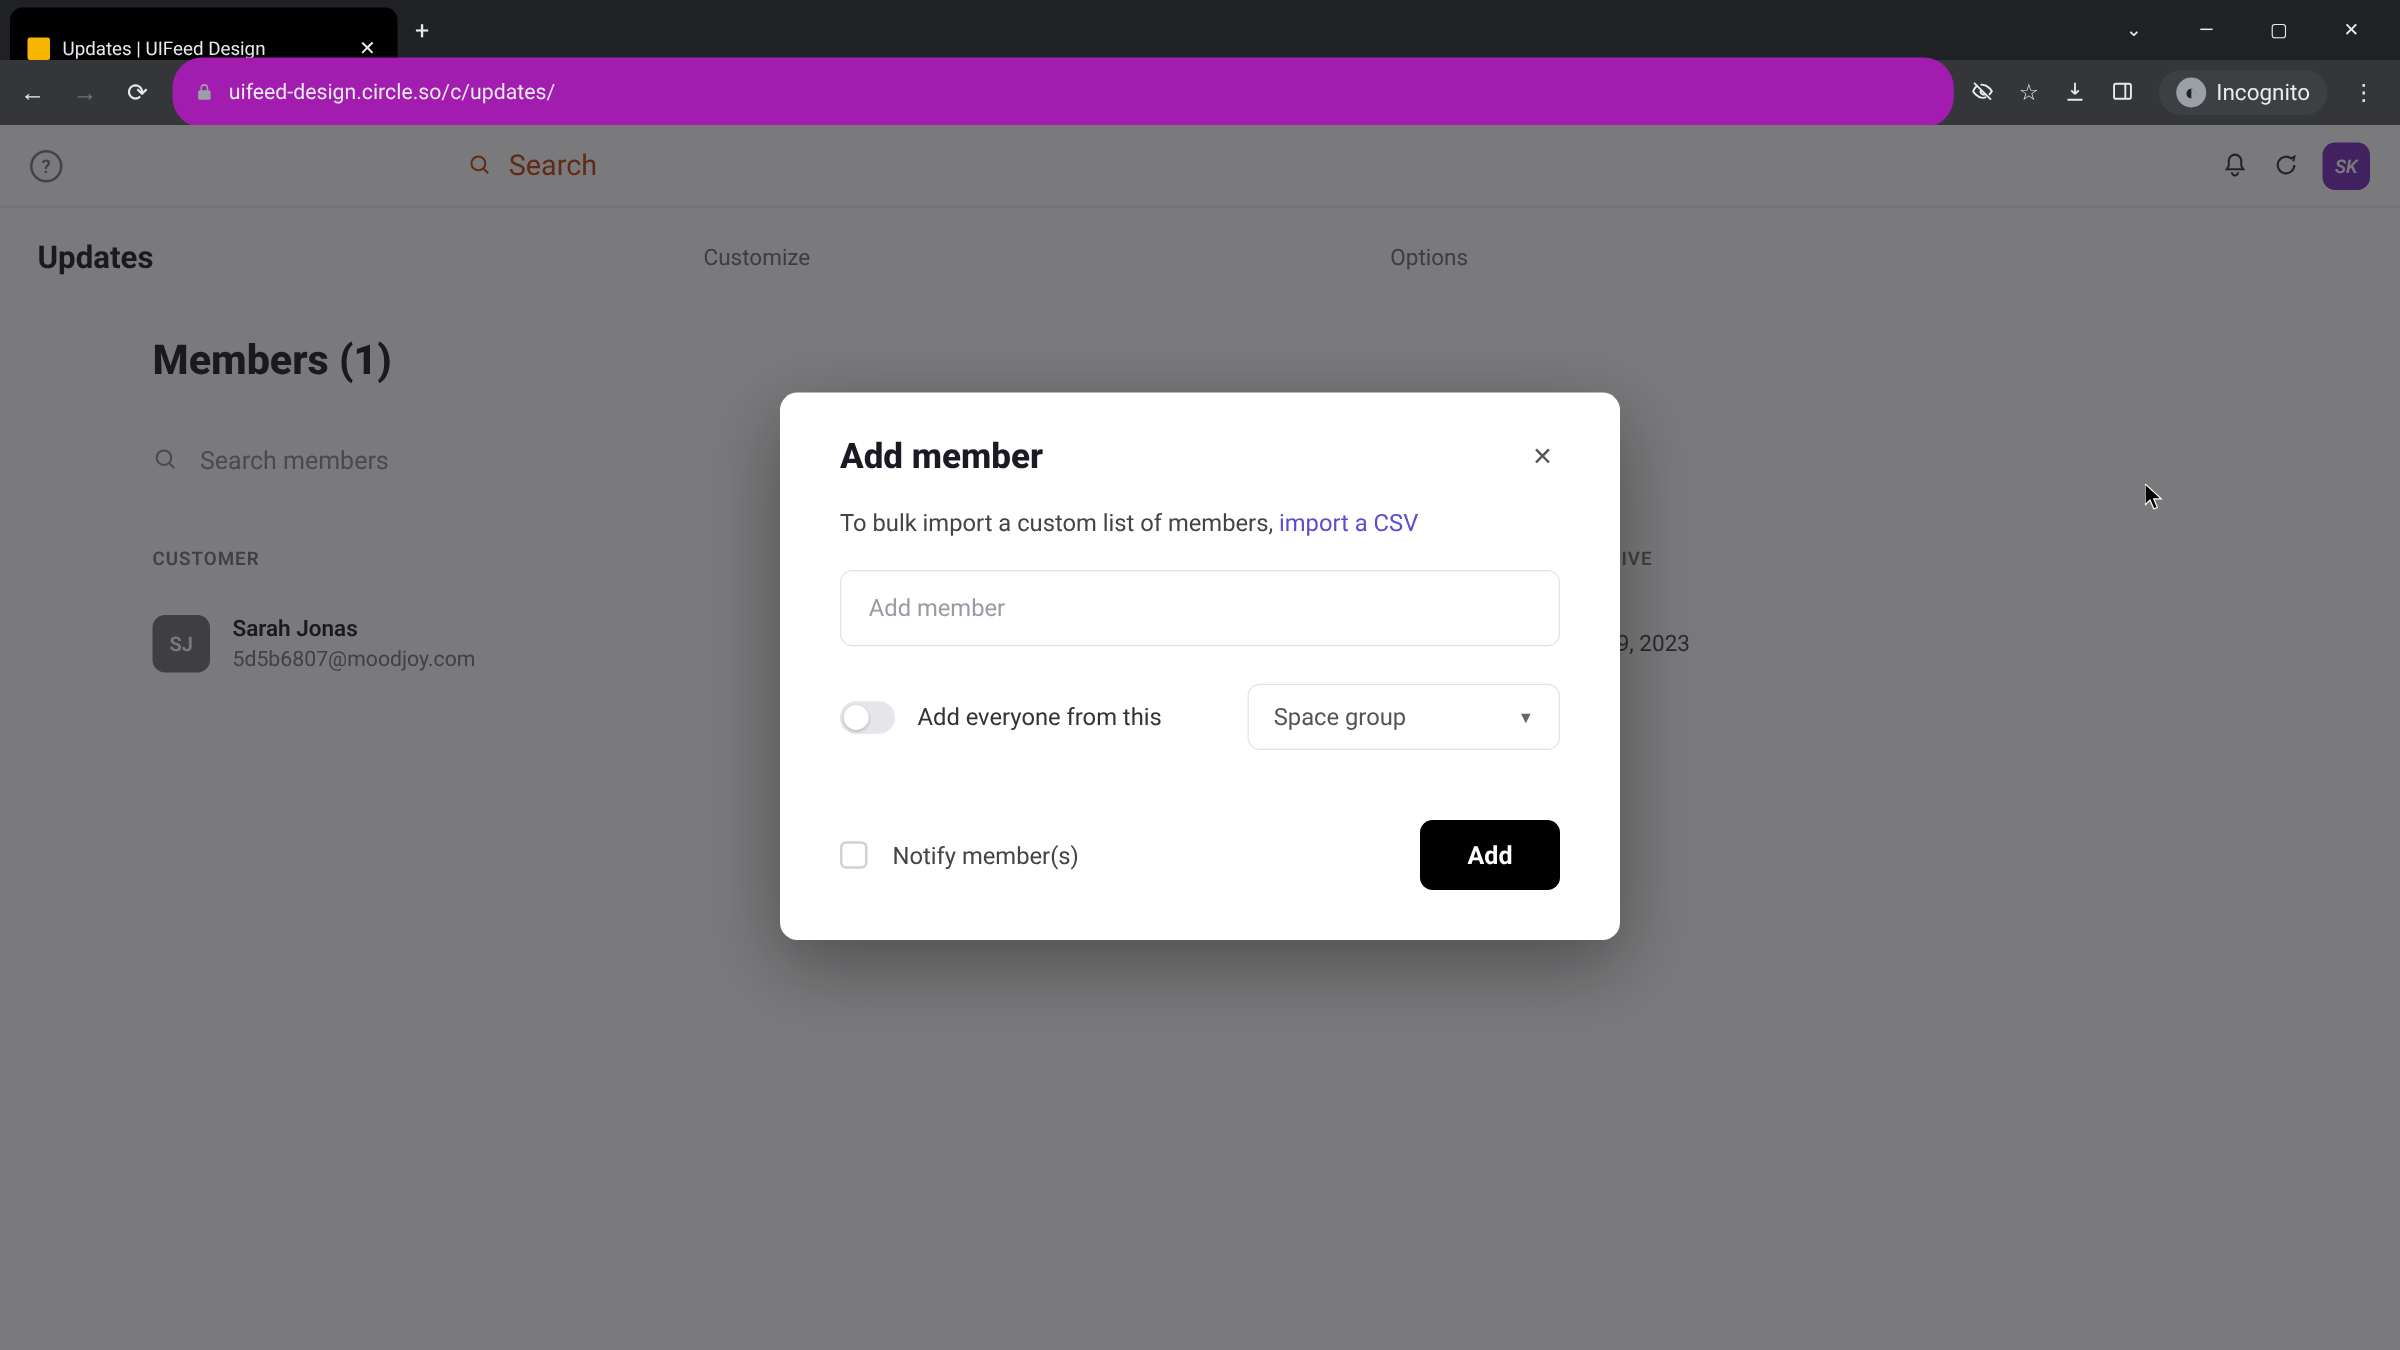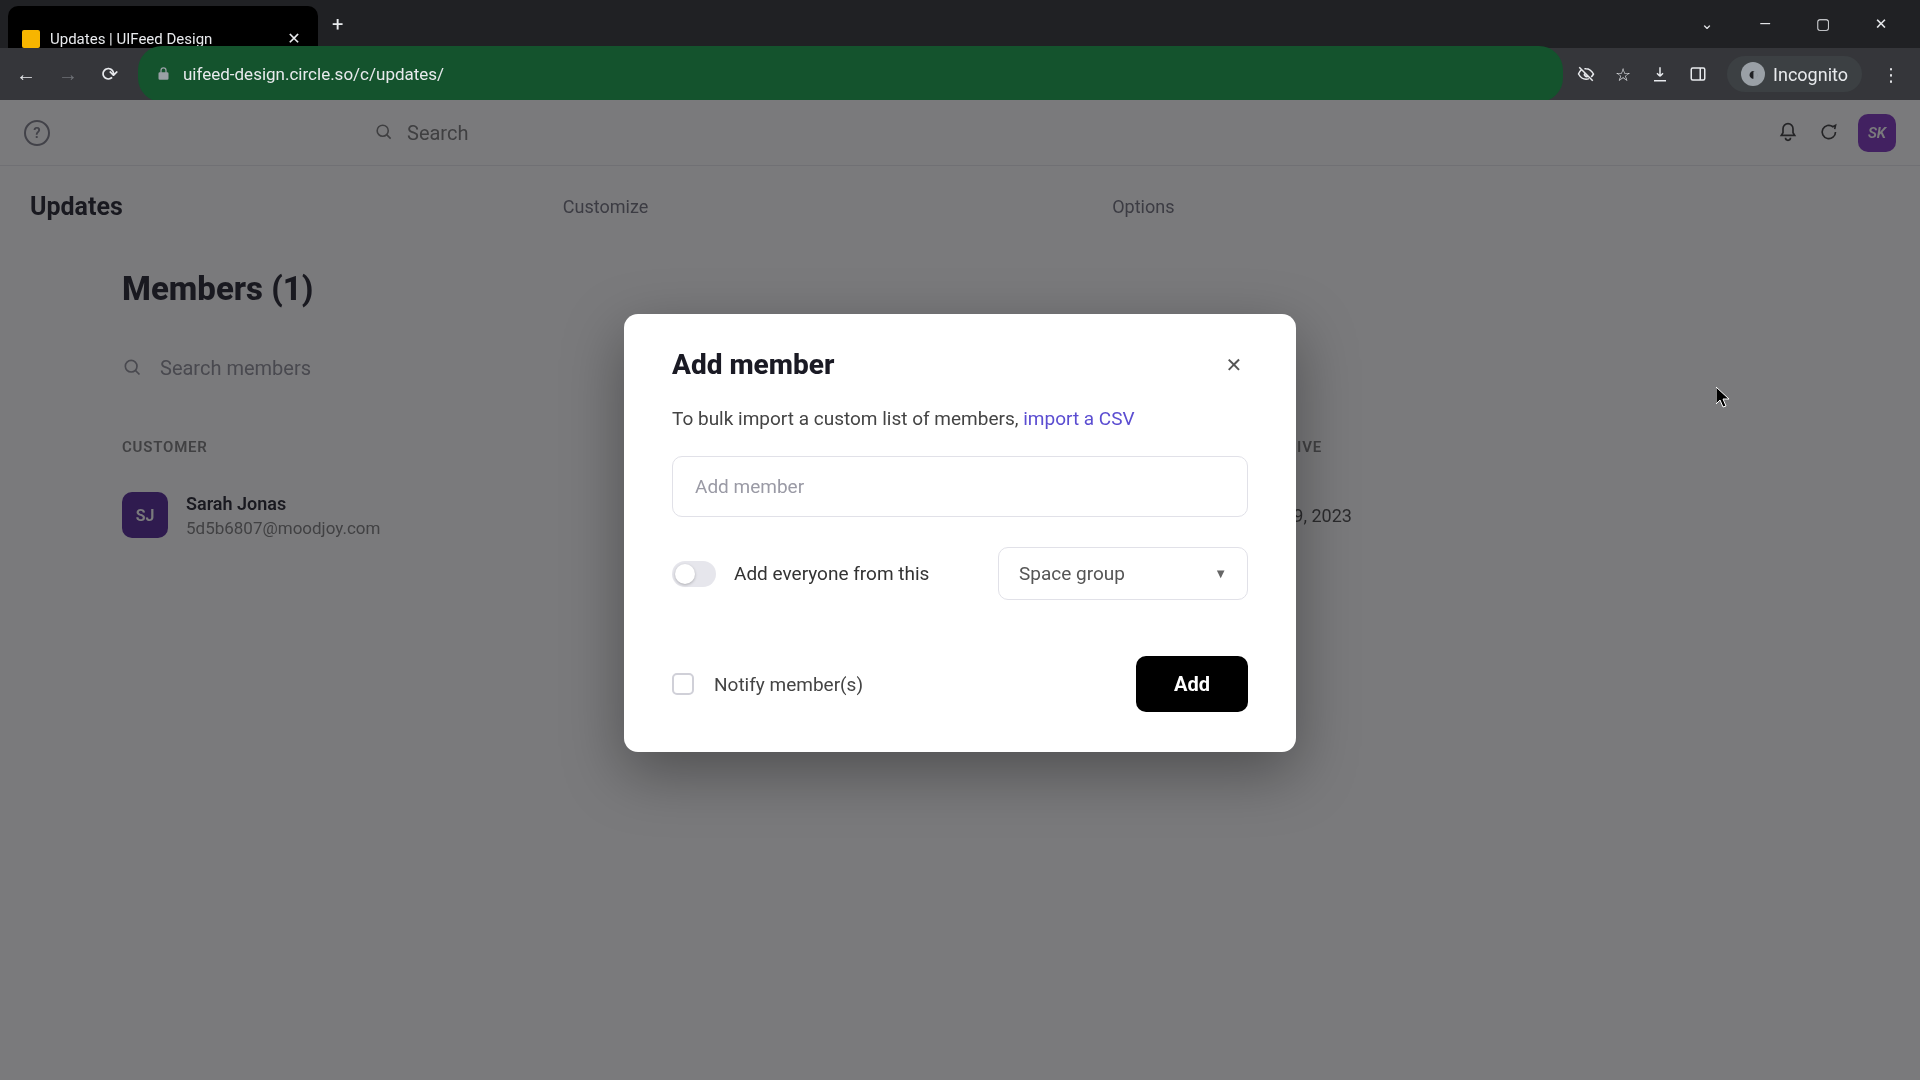--- a/index.html
+++ b/index.html
@@ -11,34 +11,34 @@
 .tab { display: flex; align-items: flex-end; background: #000000; border-radius: 10px 10px 0 0; padding: 0 14px; height: 42px; min-width: 310px; gap: 10px; margin-top: 6px; }
 .tab-favicon { width: 18px; height: 18px; background: linear-gradient(135deg, #f7b500, #f7b500); border-radius: 2px; }
 .tab-title { color: #e8eaed; font-size: 15px; flex: 1; }
 .tab-close { color: #e8eaed; font-size: 16px; cursor: pointer; width: 20px; text-align: center; }
 .new-tab { color: #e8eaed; font-size: 20px; margin-left: 14px; cursor: pointer; }
 .window-controls { margin-left: auto; display: flex; gap: 28px; padding-right: 16px; color: #e8eaed; }
 .window-controls span { cursor: pointer; font-size: 15px; display:inline-flex; align-items:center; justify-content:center; width: 30px;}
 .toolbar { display: flex; align-items: center; height: 52px; background: #35363a; padding: 0 12px; gap: 14px; }
 .nav-btn { color: #e8eaed; font-size: 20px; cursor: pointer; width: 28px; text-align: center; }
 .nav-btn.disabled { color: #6f7277; }
-.url-bar { flex: 1; background: #14532d; border-radius: 24px; height: 56px; display: flex; align-items: center; padding: 0 18px; color: #e8eaed; font-size: 17px; gap: 12px; }
+.url-bar { flex: 1; background: #a21caf; border-radius: 24px; height: 56px; display: flex; align-items: center; padding: 0 18px; color: #e8eaed; font-size: 17px; gap: 12px; }
 .lock-icon { font-size: 15px; color: #9aa0a6; }
 .toolbar-icons { display: flex; align-items: center; gap: 20px; color: #e8eaed; margin-right: 8px; }
 .toolbar-icons span { cursor: pointer; font-size: 18px; }
 .incognito-badge { display: flex; align-items: center; gap: 8px; background: #3c4043; border-radius: 20px; padding: 6px 14px; color: #e8eaed; font-size: 16px; }
 .incognito-icon { width: 24px; height: 24px; background: #9aa0a6; border-radius: 50%; display:flex; align-items:center; justify-content:center; font-size:14px; color:#202124;}
 
 
 .app { height: calc(1080px - 100px); background: #fff; position: relative; }
 .overlay { position: absolute; inset: 0; background: rgba(25,25,30,0.58); z-index: 5; }
 
 .app-header { display: flex; align-items: center; height: 66px; padding: 0 24px; border-bottom: 1px solid #e8e8ec; }
 .help-icon { width: 26px; height: 26px; border: 2px solid #7a7a85; border-radius: 50%; display:flex; align-items:center; justify-content:center; color:#7a7a85; font-size:15px; font-weight:600;}
-.search-wrap { margin-left: auto; margin-right: auto; position: relative; left: -200px; display: flex; align-items: center; gap: 14px; color: #737373; font-size: 20px; width: 700px; padding: 0 10px;}
+.search-wrap { margin-left: auto; margin-right: auto; position: relative; left: -200px; display: flex; align-items: center; gap: 14px; color: #c2410c; font-size: 23px; width: 700px; padding: 0 10px;}
 .search-wrap .icon { font-size: 19px; }
 .header-right { display: flex; align-items: center; gap: 20px; color: #555; }
 .avatar-badge { width: 38px; height: 38px; border-radius: 10px; background: #7b2cbf; color: #fff; display:flex; align-items:center; justify-content:center; font-weight:600; font-size:15px; font-style: italic;}
 .bell-icon, .chat-icon, .gear-icon { font-size: 20px; color: #333; cursor: pointer; }
 
 .page-body { padding: 26px 100px 0 30px; }
 .page-title-row { display: flex; align-items: center; gap: 60px; }
 .page-title { font-size: 25px; font-weight: 700; color: #1a1a24; }
 .tabs-nav { display: flex; gap: 44px; margin-left: 380px; color: #6b6b78; font-size: 18px; }
 .tabs-nav span { cursor: pointer; }
@@ -52,21 +52,21 @@
 .add-members-btn { border: 1px solid #d7d7de; border-radius: 10px; padding: 12px 22px; font-size: 18px; color: #333; background:#fff; cursor: pointer; }
 
 .search-members { margin-top: 48px; display:flex; align-items:center; gap: 18px; color:#8a8a94; font-size:20px;}
 .search-members input { border: none; outline: none; font-size: 20px; color:#333; width: 400px; }
 .search-members input::placeholder { color:#8a8a94; }
 
 .table { margin-top: 58px; }
 .thead { display: grid; grid-template-columns: 460px 320px 320px 1fr; font-size: 15px; letter-spacing: 0.8px; color:#777; font-weight:600; text-transform: uppercase; }
 .trow { display: grid; grid-template-columns: 460px 320px 320px 1fr; align-items: center; margin-top: 36px; }
 .cust-cell { display:flex; align-items:center; gap: 18px; }
-.cust-avatar { width: 46px; height: 46px; border-radius: 10px; background:#4c1d95; color:#fff; display:flex; align-items:center; justify-content:center; font-weight:600; font-size:16px;}
+.cust-avatar { width: 46px; height: 46px; border-radius: 10px; background:#737373; color:#fff; display:flex; align-items:center; justify-content:center; font-weight:600; font-size:16px;}
 .cust-name { font-size: 18px; font-weight: 600; color:#1a1a24; }
 .cust-email { font-size: 17px; color:#777; margin-top: 4px; }
 .role-cell, .last-active-cell { font-size: 18px; color:#444; }
 
 
 .modal { position: absolute; z-index: 10; left: 50%; top: 214px; transform: translateX(-50%); width: 672px; background: #fff; border-radius: 14px; box-shadow: 0 20px 60px rgba(0,0,0,0.35); padding: 34px 48px 40px 48px; }
 .modal-title-row { display:flex; align-items:center; }
 .modal-title { font-size: 28px; font-weight: 800; color:#1a1a24; }
 .modal-close { margin-left:auto; font-size: 20px; color:#555; cursor:pointer; width: 28px; height:28px; display:flex; align-items:center; justify-content:center;}
 .modal-desc { margin-top: 26px; font-size: 19px; color:#444; }

